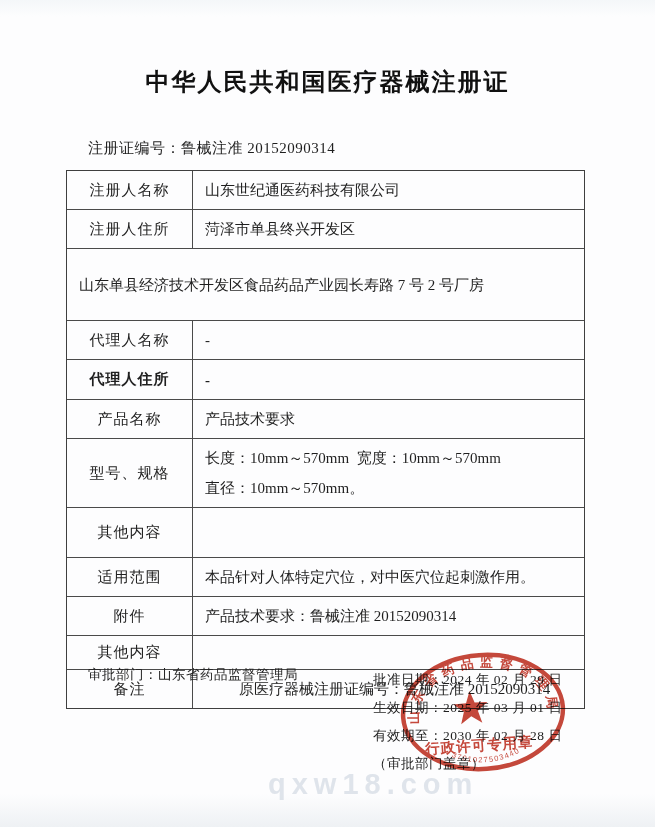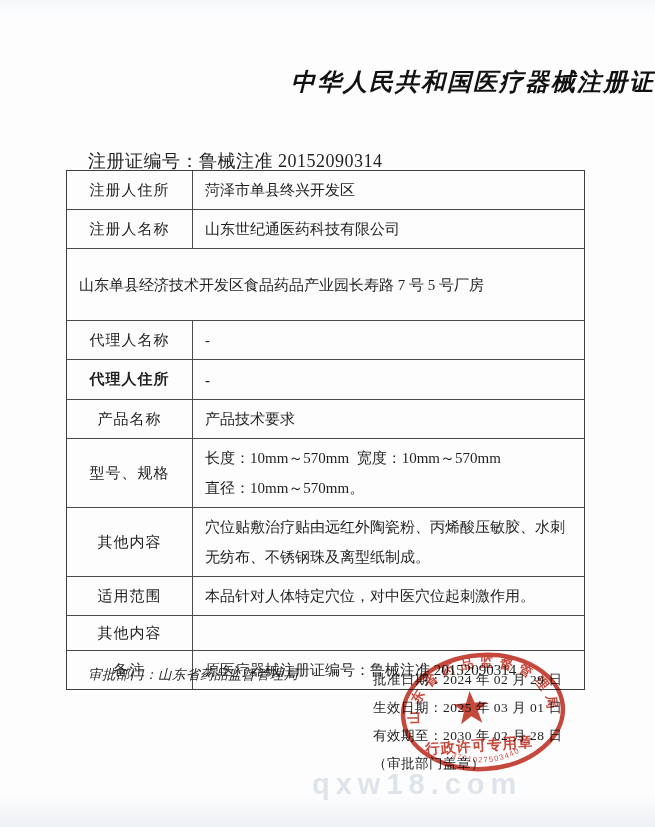--- a/index.html
+++ b/index.html
@@ -8,28 +8,27 @@
     position: relative;
     width: 655px; height: 827px;
     margin: 0 auto;
     background: linear-gradient(180deg, #f4f7f9 0%, #fdfdfe 2%, #fdfdfe 96%, #eef1f4 100%);
     overflow: hidden;
     color: #1f1f1f;
     font-family: "Liberation Serif", "DejaVu Serif", serif;
   }
   .title {
     position: absolute; top: 66px; left: 0; right: 0;
-    text-align: right;
+    text-align: center;
     font-size: 24px; font-weight: bold; letter-spacing: 2px;
     color: #111;
-    font-style: italic;
   }
   .regno {
-    position: absolute; top: 149px; left: 88px;
-    font-size: 18px; letter-spacing: .5px;
+    position: absolute; top: 139px; left: 88px;
+    font-size: 15px; letter-spacing: .5px;
   }
   .cert-table {
     position: absolute; top: 170px; left: 66px; width: 519px;
     border: 1.6px solid #3f3f3f;
   }
   .row { display: flex; }
   .row + .row { border-top: 1.4px solid #4a4a4a; }
   .cell.label {
     width: 126px; flex: 0 0 126px;
     display: flex; align-items: center; justify-content: center;
@@ -53,32 +52,31 @@
   .row:nth-child(7)  { min-height: 50px; }
   .row:nth-child(8)  { min-height: 50px; }
   .row:nth-child(9)  { min-height: 35px; }
   .row:nth-child(10) { min-height: 35px; }
   .row:nth-child(11) { min-height: 34px; }
   .row:nth-child(12) { min-height: 34px; gap: 20px; }
   .row:nth-child(12) .cell.value { padding-left: 26px; }
 
   .dept {
     position: absolute; top: 666px; left: 88px;
-    font-size: 13.5px; letter-spacing: .5px; font-style: italic;
+    font-size: 13.5px; letter-spacing: .5px;
   }
   .dates {
     position: absolute; top: 666px; left: 373px;
     font-size: 13.5px; line-height: 28px; letter-spacing: .5px;
   }
   .watermark {
     position: absolute; top: 768px; left: 268px;
     font-family: "Liberation Sans", sans-serif;
     font-size: 29px; font-weight: bold; letter-spacing: 6px;
     color: rgba(203, 211, 222, 0.6);
-    margin-left: 44px;
   }
   .stamp {
     position: absolute; top: 650px; left: 399px;
     width: 168px; height: 124px;
     mix-blend-mode: multiply;
     opacity: .93;
     transform: rotate(-4deg);
   }
   .stamp .ring { fill: none; stroke: var(--stamp-color, #c23a2c); stroke-width: 4.5px; }
   .stamp .star { fill: var(--stamp-color, #c23a2c); }
@@ -91,54 +89,57 @@
 <body>
 
 <div class="page">
 
   <div class="title">中华人民共和国医疗器械注册证</div>
 
   <div class="regno"><span>注册证编号：</span><span>鲁械注准 20152090314</span></div>
 
   <div class="cert-table">
     <div class="row">
+      <div class="cell label">注册人名称</div>
+      <div class="cell value">山东世纪通医药科技有限公司</div>
+    </div>
+    <div class="row">
       <div class="cell label">注册人住所</div>
       <div class="cell value">菏泽市单县终兴开发区</div>
     </div>
     <div class="row">
-      <div class="cell label">注册人名称</div>
-      <div class="cell value">山东世纪通医药科技有限公司</div>
-    </div>
-    <div class="row">
-      <div class="cell value">山东单县经济技术开发区食品药品产业园长寿路 7 号 5 号厂房</div>
+      <div class="cell value">山东单县经济技术开发区食品药品产业园长寿路 7 号 2 号厂房</div>
     </div>
     <div class="row">
       <div class="cell label">代理人名称</div>
       <div class="cell value">-</div>
     </div>
     <div class="row">
       <div class="cell label">代理人住所</div>
       <div class="cell value">-</div>
     </div>
     <div class="row">
       <div class="cell label">产品名称</div>
       <div class="cell value">产品技术要求</div>
     </div>
     <div class="row">
       <div class="cell label">型号、规格</div>
       <div class="cell value">长度：10mm～570mm  宽度：10mm～570mm
 直径：10mm～570mm。</div>
     </div>
     <div class="row">
       <div class="cell label">其他内容</div>
-      <div class="cell value">穴位贴敷治疗贴由远红外陶瓷粉、丙烯酸压敏胶、水刺无纺布、不锈钢珠及离型纸制成。</div>
     </div>
     <div class="row">
       <div class="cell label">适用范围</div>
       <div class="cell value">本品针对人体特定穴位，对中医穴位起刺激作用。</div>
+    </div>
+    <div class="row">
+      <div class="cell label">附件</div>
+      <div class="cell value">产品技术要求：鲁械注准 20152090314</div>
     </div>
     <div class="row">
       <div class="cell label">其他内容</div>
       <div class="cell value"></div>
     </div>
     <div class="row">
       <div class="cell label">备注</div>
       <div class="cell value">原医疗器械注册证编号：鲁械注准 20152090314</div>
     </div>
   </div>

